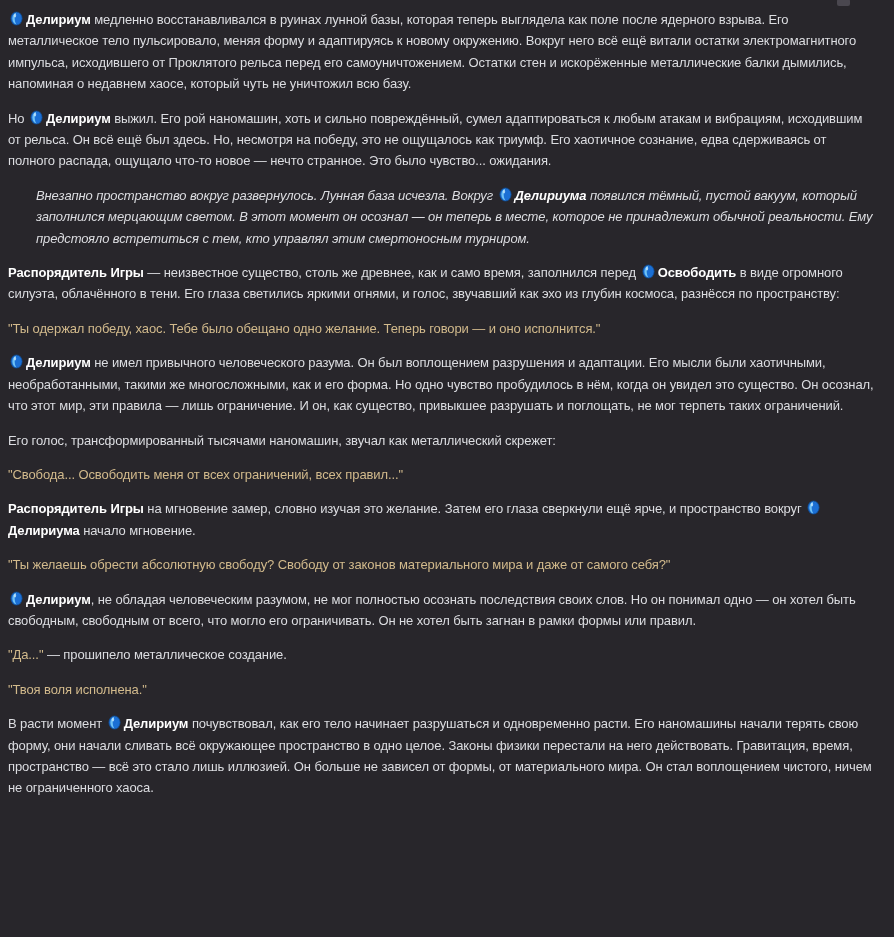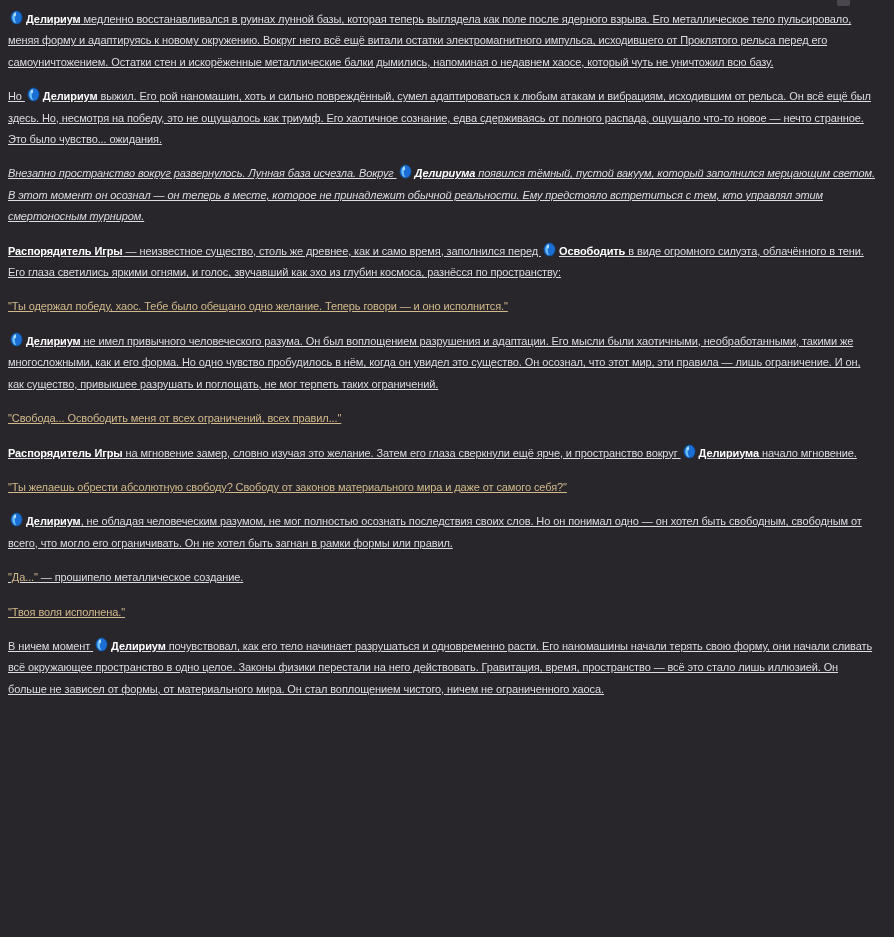--- a/index.html
+++ b/index.html
@@ -55,36 +55,36 @@
     right: 26px;
     bottom: 3px;
     width: 13px;
     height: 7px;
     background: #4a474f;
     border-radius: 2px;
   }
 
   
   p.para {
-    font-size: 11px;
+    font-size: 13px;
     line-height: 21.4px;
     color: #dcdde1;
     margin: 0 0 4px 0;
     text-align: left;
     letter-spacing: -0.1px;
-    text-decoration: underline;
   }
   p.para:last-child { margin-bottom: 0; }
 
   p.gap-before { margin-top: 13px; }
 
   
   p.italic {
     font-style: italic;
     color: #dcdde1;
+    margin-left: 28px;
   }
 
   
   p.quote, span.quote {
     color: #d2ba8c;
   }
 
   
   b.name {
     font-weight: 700;
@@ -148,37 +148,38 @@
             <ellipse cx="6.4" cy="4.8" rx="1.2" ry="2" fill="#bfe4fb" opacity="0.85"></ellipse>
             <ellipse cx="8" cy="8" rx="6" ry="7" fill="none" stroke="#10498f" stroke-width="0.8"></ellipse>
           </svg></span><b class="name">Освободить</b><span> в виде огромного силуэта, облачённого в тени. Его глаза светились яркими огнями, и голос, звучавший как эхо из глубин космоса, разнёсся по пространству:</span></p>
       <p class="para quote gap-before"><span>"Ты одержал победу, хаос. Тебе было обещано одно желание. Теперь говори — и оно исполнится."</span></p>
       <p class="para gap-before"><span class="gem"><svg viewBox="0 0 16 16" xmlns="http://www.w3.org/2000/svg">
             <ellipse cx="8" cy="8" rx="6" ry="7" fill="#1b6fd4"></ellipse>
             <path d="M8 1.2 C5 3 3.6 5 3.6 8 C3.6 11 5.2 13.6 8 14.8 C6.6 12.4 6.1 10.3 6.1 8 C6.1 5.5 6.8 3.2 8 1.2 Z" fill="#6fc2f5"></path>
             <ellipse cx="6.4" cy="4.8" rx="1.2" ry="2" fill="#bfe4fb" opacity="0.85"></ellipse>
             <ellipse cx="8" cy="8" rx="6" ry="7" fill="none" stroke="#10498f" stroke-width="0.8"></ellipse>
           </svg></span><b class="name">Делириум</b><span> не имел привычного человеческого разума. Он был воплощением разрушения и адаптации. Его мысли были хаотичными, необработанными, такими же многосложными, как и его форма. Но одно чувство пробудилось в нём, когда он увидел это существо. Он осознал, что этот мир, эти правила — лишь ограничение. И он, как существо, привыкшее разрушать и поглощать, не мог терпеть таких ограничений.</span></p>
+      <p class="para gap-before"><span>Его голос, трансформированный тысячами наномашин, звучал как металлический скрежет:</span></p>
       <p class="para quote gap-before"><span>"Свобода... Освободить меня от всех ограничений, всех правил..."</span></p>
       <p class="para gap-before"><b class="name">Распорядитель Игры</b><span> на мгновение замер, словно изучая это желание. Затем его глаза сверкнули ещё ярче, и пространство вокруг </span><span class="gem"><svg viewBox="0 0 16 16" xmlns="http://www.w3.org/2000/svg">
             <ellipse cx="8" cy="8" rx="6" ry="7" fill="#1b6fd4"></ellipse>
             <path d="M8 1.2 C5 3 3.6 5 3.6 8 C3.6 11 5.2 13.6 8 14.8 C6.6 12.4 6.1 10.3 6.1 8 C6.1 5.5 6.8 3.2 8 1.2 Z" fill="#6fc2f5"></path>
             <ellipse cx="6.4" cy="4.8" rx="1.2" ry="2" fill="#bfe4fb" opacity="0.85"></ellipse>
             <ellipse cx="8" cy="8" rx="6" ry="7" fill="none" stroke="#10498f" stroke-width="0.8"></ellipse>
           </svg></span><b class="name">Делириума</b><span> начало мгновение.</span></p>
       <p class="para quote gap-before"><span>"Ты желаешь обрести абсолютную свободу? Свободу от законов материального мира и даже от самого себя?"</span></p>
       <p class="para gap-before"><span class="gem"><svg viewBox="0 0 16 16" xmlns="http://www.w3.org/2000/svg">
             <ellipse cx="8" cy="8" rx="6" ry="7" fill="#1b6fd4"></ellipse>
             <path d="M8 1.2 C5 3 3.6 5 3.6 8 C3.6 11 5.2 13.6 8 14.8 C6.6 12.4 6.1 10.3 6.1 8 C6.1 5.5 6.8 3.2 8 1.2 Z" fill="#6fc2f5"></path>
             <ellipse cx="6.4" cy="4.8" rx="1.2" ry="2" fill="#bfe4fb" opacity="0.85"></ellipse>
             <ellipse cx="8" cy="8" rx="6" ry="7" fill="none" stroke="#10498f" stroke-width="0.8"></ellipse>
           </svg></span><b class="name">Делириум</b><span>, не обладая человеческим разумом, не мог полностью осознать последствия своих слов. Но он понимал одно — он хотел быть свободным, свободным от всего, что могло его ограничивать. Он не хотел быть загнан в рамки формы или правил.</span></p>
       <p class="para gap-before"><span class="quote">"Да..."</span><span> — прошипело металлическое создание.</span></p>
       <p class="para quote gap-before"><span>"Твоя воля исполнена."</span></p>
-      <p class="para gap-before"><span>В ничем момент </span><span class="gem"><svg viewBox="0 0 16 16" xmlns="http://www.w3.org/2000/svg">
+      <p class="para gap-before"><span>В расти момент </span><span class="gem"><svg viewBox="0 0 16 16" xmlns="http://www.w3.org/2000/svg">
             <ellipse cx="8" cy="8" rx="6" ry="7" fill="#1b6fd4"></ellipse>
             <path d="M8 1.2 C5 3 3.6 5 3.6 8 C3.6 11 5.2 13.6 8 14.8 C6.6 12.4 6.1 10.3 6.1 8 C6.1 5.5 6.8 3.2 8 1.2 Z" fill="#6fc2f5"></path>
             <ellipse cx="6.4" cy="4.8" rx="1.2" ry="2" fill="#bfe4fb" opacity="0.85"></ellipse>
             <ellipse cx="8" cy="8" rx="6" ry="7" fill="none" stroke="#10498f" stroke-width="0.8"></ellipse>
           </svg></span><b class="name">Делириум</b><span> почувствовал, как его тело начинает разрушаться и одновременно расти. Его наномашины начали терять свою форму, они начали сливать всё окружающее пространство в одно целое. Законы физики перестали на него действовать. Гравитация, время, пространство — всё это стало лишь иллюзией. Он больше не зависел от формы, от материального мира. Он стал воплощением чистого, ничем не ограниченного хаоса.</span></p>
     </div>
 
   <div class="scroll-track"></div>
 </div>
 

